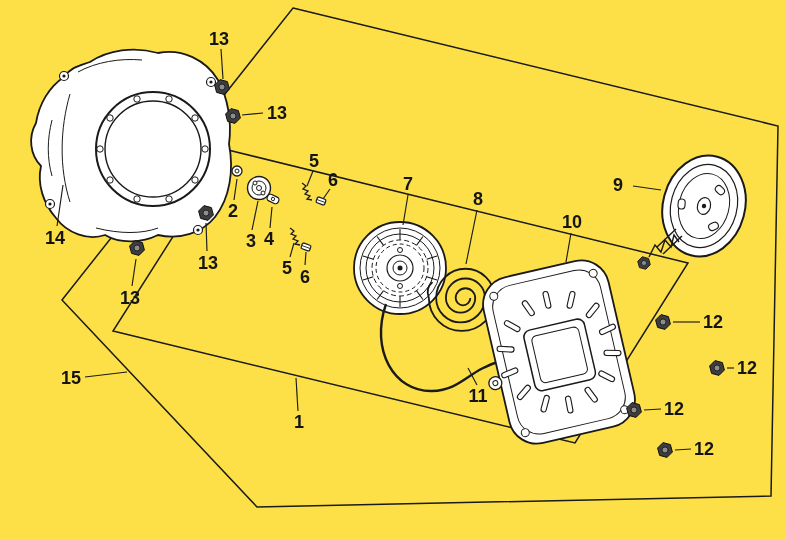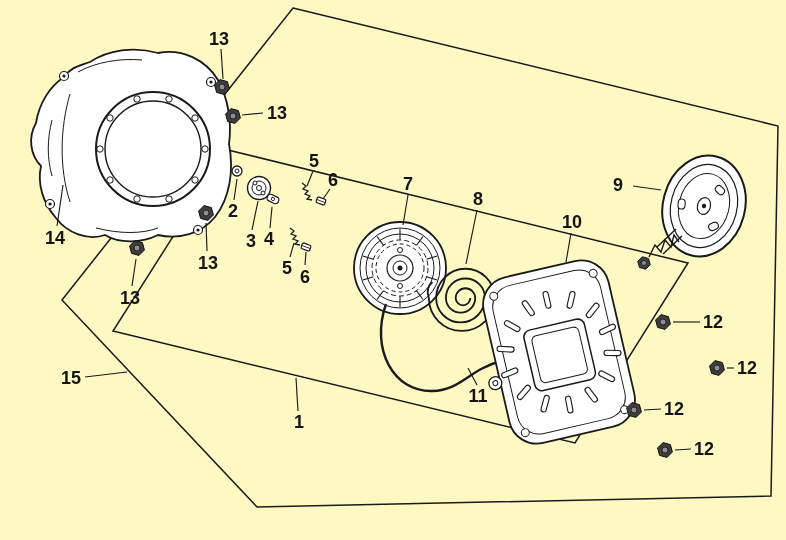--- a/index.html
+++ b/index.html
@@ -1,16 +1,16 @@
 <!DOCTYPE html>
 <html><head>
 <meta charset="utf-8">
 <style>
   html,body{margin:0;padding:0;background:#ffffff;}
-  .stage{position:relative;width:786px;height:540px;background:#fef9c3;overflow:hidden;}
+  .stage{position:relative;width:786px;height:540px;background:#fde047;overflow:hidden;}
   svg{display:block;}
   .part{fill:#ffffff;stroke:#1a1a1a;}
   .line{fill:none;stroke:#1a1a1a;}
   .leader{fill:none;stroke:#1a1a1a;stroke-width:1.15;}
   .boundary{fill:none;stroke:#1a1a1a;stroke-width:1.5;}
   text.callout{font-family:"Liberation Sans",sans-serif;font-size:18px;font-weight:600;
                fill:#141414;text-anchor:middle;}
 </style>
 </head>
 <body>

